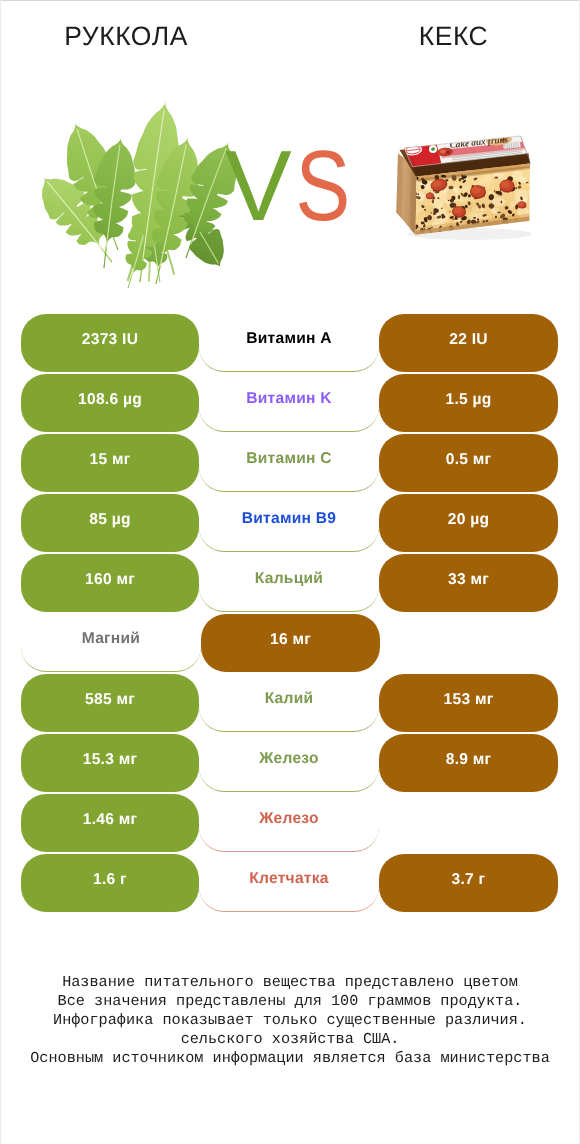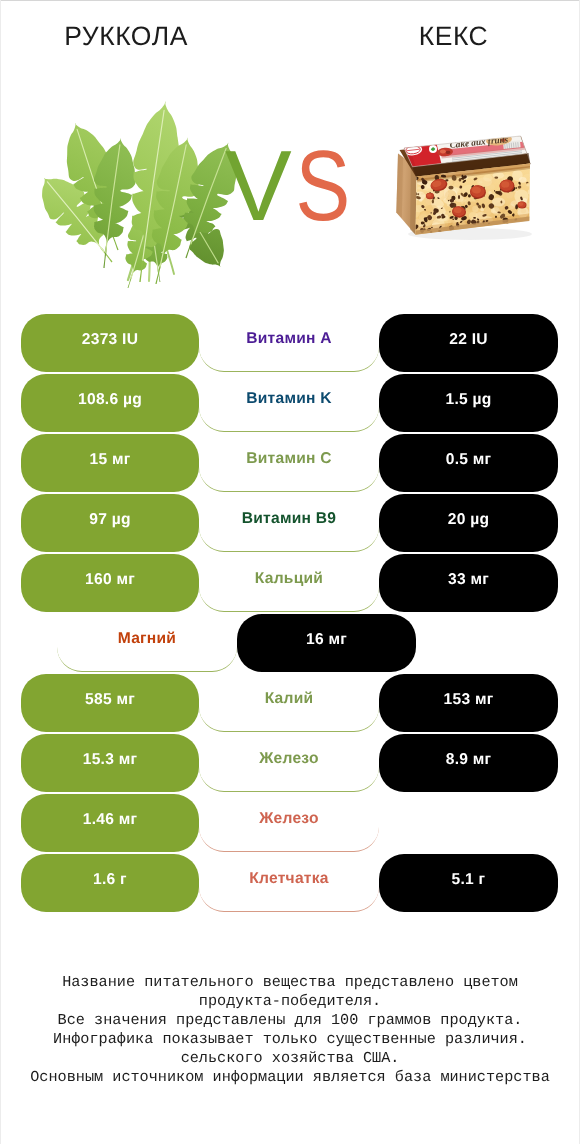--- a/index.html
+++ b/index.html
@@ -16,21 +16,21 @@
   .title-r{left:290px;width:327px;}
   .hero{position:absolute;left:0;top:0;width:580px;height:300px;}
   .vs{position:absolute;left:0;top:0;width:580px;height:300px;}
   .tbl{position:absolute;left:21px;top:314px;width:537px;}
   .row{display:flex;height:58px;margin-bottom:2px;}
   .c-l,.c-r,.c-m{display:flex;align-items:center;justify-content:center;
                  font-size:15.6px;font-weight:700;letter-spacing:.25px;
                  line-height:1;padding-bottom:7px;box-sizing:border-box;border-radius:25px;}
   .c-l{width:178px;background:#82a531;color:#fff;}
   .c-m{width:180px;background:#fff;border-bottom:1px solid #9bb45c;}
-  .c-r{width:179px;background:#000000;color:#fff;}
+  .c-r{width:179px;background:#a16207;color:#fff;}
   .foot{position:absolute;left:0;top:973px;width:580px;text-align:center;
         font-family:Liberation Mono, monospace;
         font-size:15.2px;line-height:19px;color:#1d1d1d;}
 
 </style>
 </head>
 <body>
 
 <div class="page">
 <div class="edge-l"></div>
@@ -547,68 +547,67 @@
 <svg viewBox="0 0 580 300" width="580" height="300">
         <text x="225" y="220" font-family="Liberation Sans, sans-serif" font-size="100" fill="#72a431">V</text>
         <g transform="translate(295.5,220) scale(0.82,1)">
           <text x="0" y="0" font-family="Liberation Sans, sans-serif" font-size="100" fill="#e2694a">S</text>
         </g>
       </svg>
 </div>
 <div class="tbl" id="tbl">
       <div class="row">
         <div class="c-l">2373 IU</div>
-        <div class="c-m" style="color: #4c1d95; border-bottom-color: rgb(155, 180, 92);">Витамин A</div>
+        <div class="c-m" style="color: #000000; border-bottom-color: rgb(155, 180, 92);">Витамин A</div>
         <div class="c-r">22 IU</div>
       </div>
       <div class="row">
         <div class="c-l">108.6 µg</div>
-        <div class="c-m" style="color: #0c4a6e; border-bottom-color: rgb(155, 180, 92);">Витамин K</div>
+        <div class="c-m" style="color: #8b5cf6; border-bottom-color: rgb(155, 180, 92);">Витамин K</div>
         <div class="c-r">1.5 µg</div>
       </div>
       <div class="row">
         <div class="c-l">15 мг</div>
         <div class="c-m" style="color: rgb(125, 154, 78); border-bottom-color: rgb(155, 180, 92);">Витамин C</div>
         <div class="c-r">0.5 мг</div>
       </div>
       <div class="row">
-        <div class="c-l">97 µg</div>
-        <div class="c-m" style="color: #14532d; border-bottom-color: rgb(155, 180, 92);">Витамин B9</div>
+        <div class="c-l">85 µg</div>
+        <div class="c-m" style="color: #1d4ed8; border-bottom-color: rgb(155, 180, 92);">Витамин B9</div>
         <div class="c-r">20 µg</div>
       </div>
       <div class="row">
         <div class="c-l">160 мг</div>
         <div class="c-m" style="color: rgb(125, 154, 78); border-bottom-color: rgb(155, 180, 92);">Кальций</div>
         <div class="c-r">33 мг</div>
       </div>
       <div class="row">
-        <div class="c-m" style="color: #c2410c; border-bottom-color: rgb(155, 180, 92); margin-left: 36px;">Магний</div>
+        <div class="c-m" style="color: #737373; border-bottom-color: rgb(155, 180, 92);">Магний</div>
         <div class="c-r">16 мг</div>
       </div>
       <div class="row">
         <div class="c-l">585 мг</div>
         <div class="c-m" style="color: rgb(125, 154, 78); border-bottom-color: rgb(155, 180, 92);">Калий</div>
         <div class="c-r">153 мг</div>
       </div>
       <div class="row">
         <div class="c-l">15.3 мг</div>
         <div class="c-m" style="color: rgb(125, 154, 78); border-bottom-color: rgb(155, 180, 92);">Железо</div>
         <div class="c-r">8.9 мг</div>
       </div>
       <div class="row">
         <div class="c-l">1.46 мг</div>
         <div class="c-m" style="color: rgb(207, 100, 80); border-bottom-color: rgb(215, 155, 134);">Железо</div>
       </div>
       <div class="row">
         <div class="c-l">1.6 г</div>
         <div class="c-m" style="color: rgb(207, 100, 80); border-bottom-color: rgb(215, 155, 134);">Клетчатка</div>
-        <div class="c-r">5.1 г</div>
+        <div class="c-r">3.7 г</div>
       </div>
     </div>
 <div class="foot" id="foot">
       <div>Название питательного вещества представлено цветом</div>
-      <div>продукта-победителя.</div>
       <div>Все значения представлены для 100 граммов продукта.</div>
       <div>Инфографика показывает только существенные различия.</div>
       <div>сельского хозяйства США.</div>
       <div>Основным источником информации является база министерства</div>
     </div>
 </div>
 
 </body></html>

